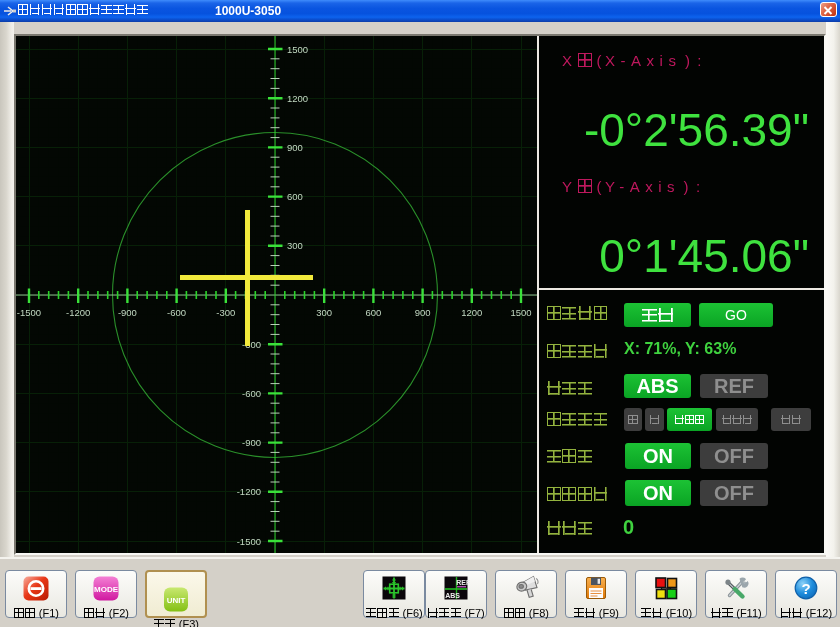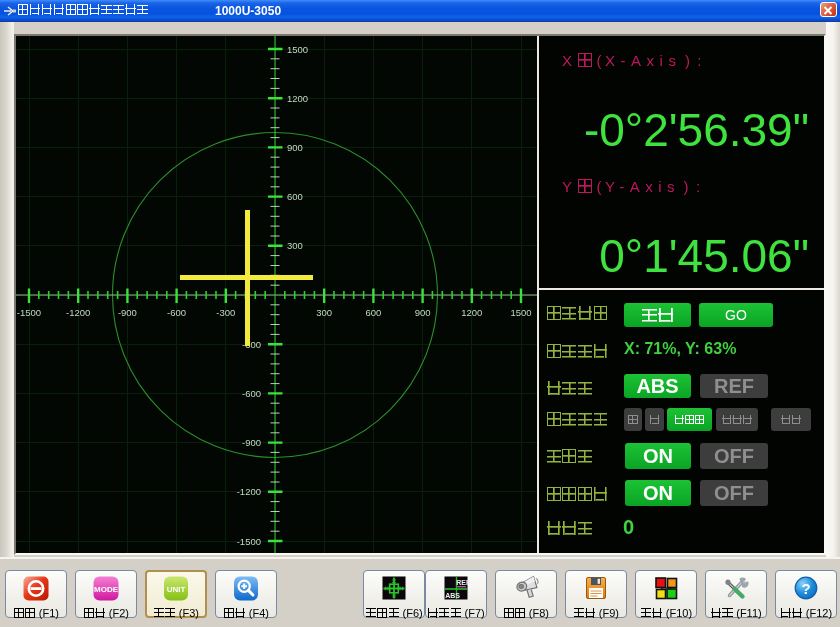--- a/index.html
+++ b/index.html
@@ -21,21 +21,21 @@
 .wlab{position:absolute;color:#be185d;font-size:15px;letter-spacing:5.5px}
 .bigv{position:absolute;left:539px;width:270px;text-align:right;color:#3fe23f;font-size:46px;letter-spacing:0px}
 .olab{position:absolute;color:#93b33e;font-size:15px;letter-spacing:.6px}
 .sigv{position:absolute;color:#3fd23f;font-size:16px;font-weight:bold}
 .gb{position:absolute;text-align:center;border-radius:3px;display:flex;align-items:center;justify-content:center}
 .gb.on{background:linear-gradient(#1cc234,#0aa424);color:#fff}
 .gb.off{background:#3d3d3d;color:#8f8f8f}
 
 #tool{position:absolute;left:0;top:557px;width:840px;height:70px;background:#d4d0c8;border-top:2px solid #f4f3ee}
 .tbtn{position:absolute;width:62px;height:48px;background:linear-gradient(#fcfcfa,#e9e8e1);border:1px solid #7a8aa0;border-radius:4px;text-align:center;padding-top:3px}
-.tbtn.foc{border:2px solid #b09050;background:linear-gradient(#fbf8ea,#f0ecd2);padding-top:2px}
+.tbtn.foc{border:2px solid #b09050;background:linear-gradient(#fbf8ea,#f0ecd2);padding-top:13px}
 .tlb{font-size:11px;color:#000;margin-top:1px}
 </style></head><body>
 <div id="win">
 <div id="tbar">
       <svg id="tico" width="13" height="12" viewBox="0 0 13 12">
         <path d="M1 6h7M5 2l5 4-5 4" stroke="#e8e8e8" stroke-width="1.6" fill="none"></path>
         <rect x="10" y="4.5" width="3" height="3" fill="#d0d0d0"></rect>
       </svg>
       <span class="txt"><i class="c p1"></i><i class="c p2"></i><i class="c p2"></i><i class="c p2"></i><i class="c p1"></i><i class="c p1"></i><i class="c p2"></i><i class="c p0"></i><i class="c p0"></i><i class="c p2"></i><i class="c p0"></i></span>
       <span class="mdl">1000U-3050</span>
@@ -152,32 +152,20 @@
     <div class="tbtn foc" style="left:145px;top:570px"><svg width="28" height="28" viewBox="0 0 28 28">
         <defs>
           <linearGradient id="gu" x1="0" y1="0" x2="0" y2="1">
             <stop offset="0" stop-color="#c8e870"></stop>
             <stop offset="1" stop-color="#84c014"></stop>
           </linearGradient>
         </defs>
         <rect x="2" y="2.5" width="24" height="24" rx="6" fill="url(#gu)"></rect>
         <text x="14" y="17.5" fill="#fff" font-size="8" font-weight="bold" text-anchor="middle" font-family="Liberation Sans,sans-serif">UNIT</text>
       </svg><div class="tlb"><i class="c p0"></i><i class="c p0"></i>&nbsp;(F3)</div></div>
-    <div class="tbtn" style="left:215px;top:570px"><svg width="28" height="28" viewBox="0 0 28 28">
-        <defs>
-          <linearGradient id="gb" x1="0" y1="0" x2="0" y2="1">
-            <stop offset="0" stop-color="#7cbcf8"></stop>
-            <stop offset="1" stop-color="#1068c8"></stop>
-          </linearGradient>
-        </defs>
-        <rect x="2" y="2.5" width="24" height="24" rx="6" fill="url(#gb)"></rect>
-        <circle cx="12.2" cy="12.2" r="5.6" fill="none" stroke="#fff" stroke-width="2.2"></circle>
-        <path d="M16.4 16.4L21 21" stroke="#fff" stroke-width="3" stroke-linecap="round"></path>
-        <path d="M9.4 12.2h5.6M12.2 9.4v5.6" stroke="#fff" stroke-width="2"></path>
-      </svg><div class="tlb"><i class="c p1"></i><i class="c p2"></i>&nbsp;(F4)</div></div>
     <div class="tbtn" style="left:363px;top:570px"><svg width="28" height="28" viewBox="0 0 28 28">
         <rect x="2.5" y="2.5" width="23" height="23" fill="#0a060a"></rect>
         <path d="M14 3.5V24.5M3.5 14.5H24.5" stroke="#2cc42c" stroke-width="1.8"></path>
         <rect x="9.7" y="10.2" width="8.6" height="8.6" fill="none" stroke="#2cc42c" stroke-width="1.6"></rect>
         <path d="M12.2 6h3.6M12.2 8.5h3.6M12.2 21h3.6M12.2 23h3.6M5.5 12.7v3.6M8 12.7v3.6M20 12.7v3.6M22.5 12.7v3.6" stroke="#28bc28" stroke-width="1.1"></path>
       </svg><div class="tlb"><i class="c p0"></i><i class="c p1"></i><i class="c p0"></i>&nbsp;(F6)</div></div>
     <div class="tbtn" style="left:425px;top:570px"><svg width="28" height="28" viewBox="0 0 28 28">
         <rect x="2.5" y="2.5" width="23" height="23" fill="#0c070c"></rect>
         <path d="M14.5 3v22" stroke="#20b020" stroke-width="1.4"></path>
         <path d="M3 15h22" stroke="#22bc22" stroke-width="1.6"></path>

